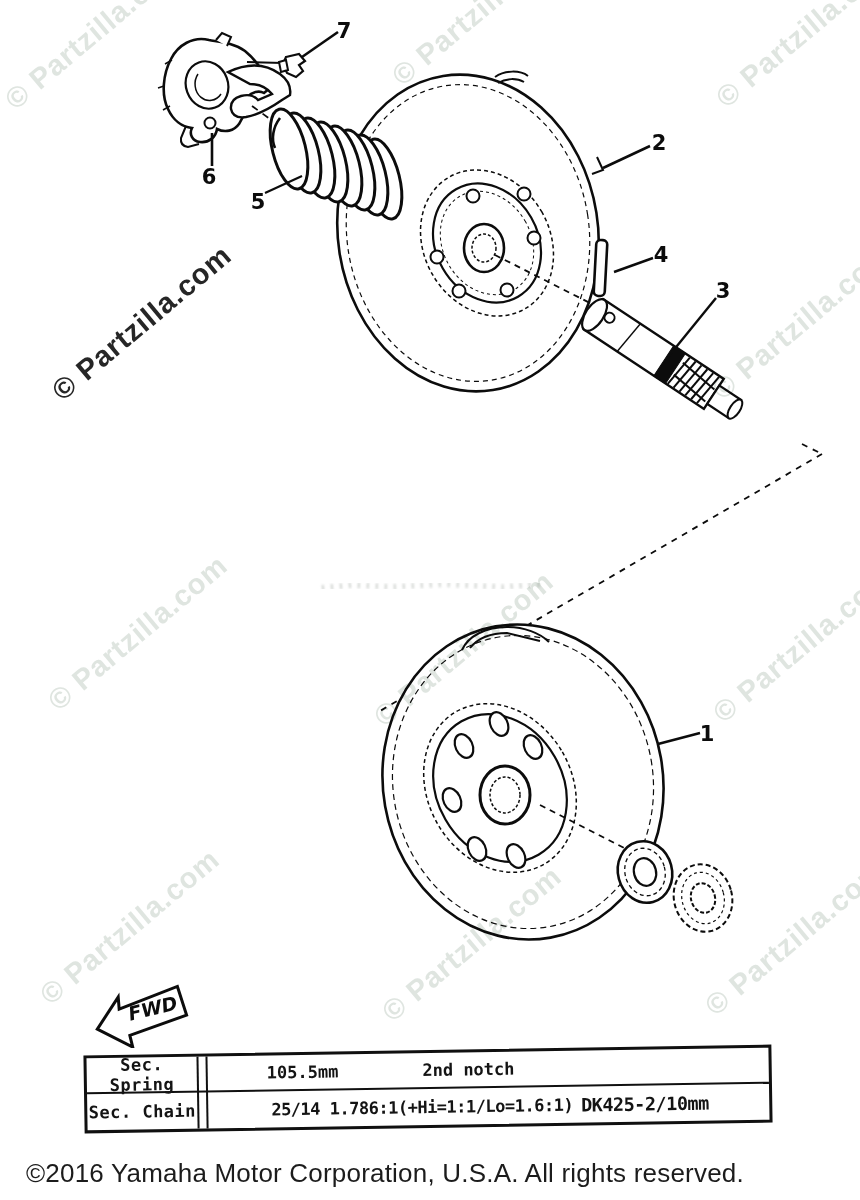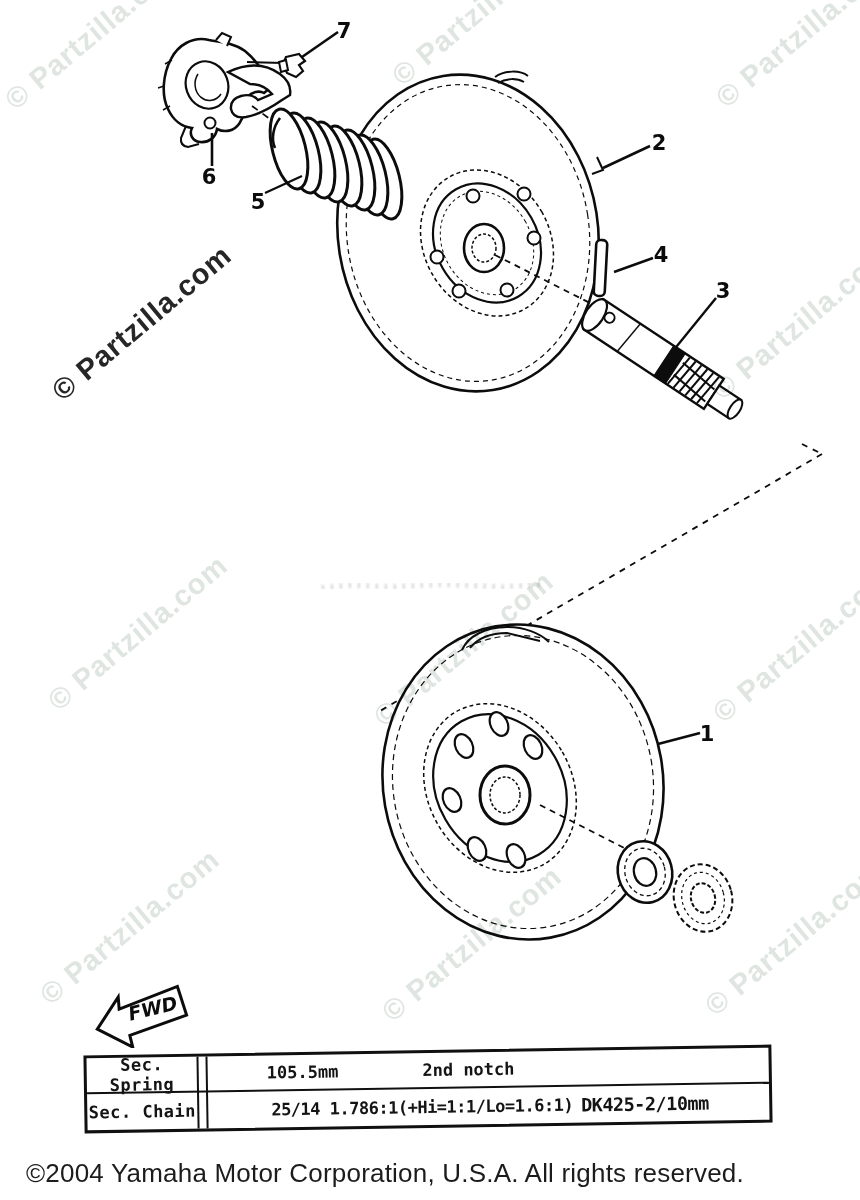--- a/index.html
+++ b/index.html
@@ -207,14 +207,14 @@
     </div>
     <div class="trow">
       <div class="tlabel">Sec. Chain</div>
       <div class="tvals">
         <span class="va2">25/14 1.786:1(+Hi=1:1/Lo=1.6:1)</span>
         <span class="vb2">DK425-2/10mm</span>
       </div>
     </div>
   </div>
 
-  <div id="copyright">©2004 Yamaha Motor Corporation, U.S.A. All rights reserved.</div>
+  <div id="copyright">©2016 Yamaha Motor Corporation, U.S.A. All rights reserved.</div>
 </div>
 
 </body></html>

